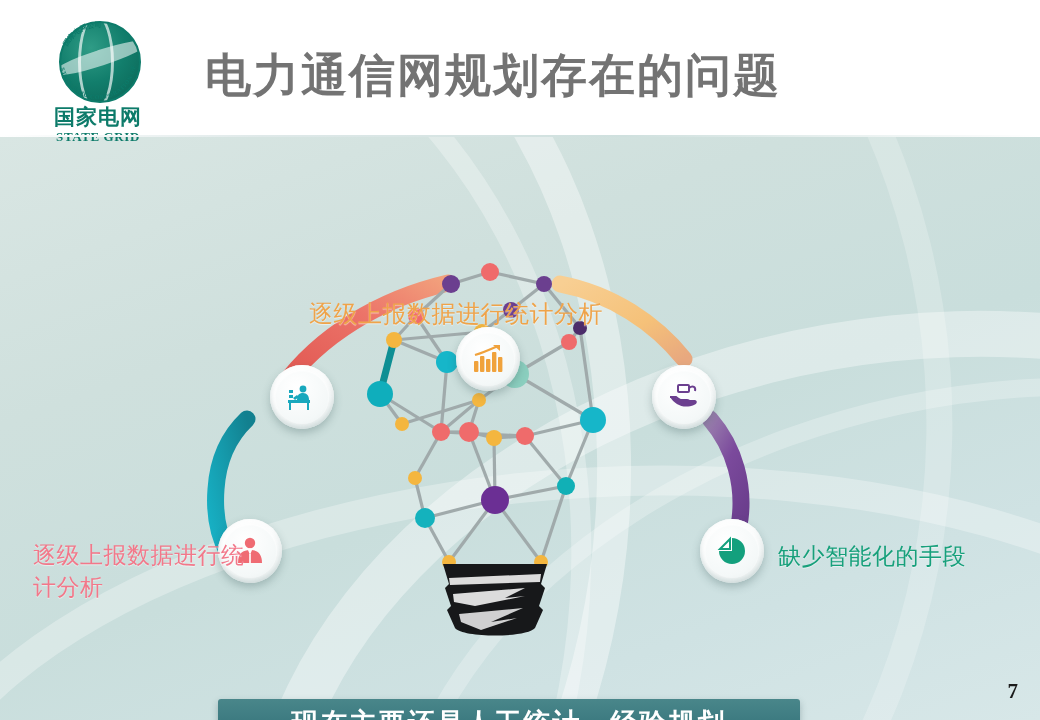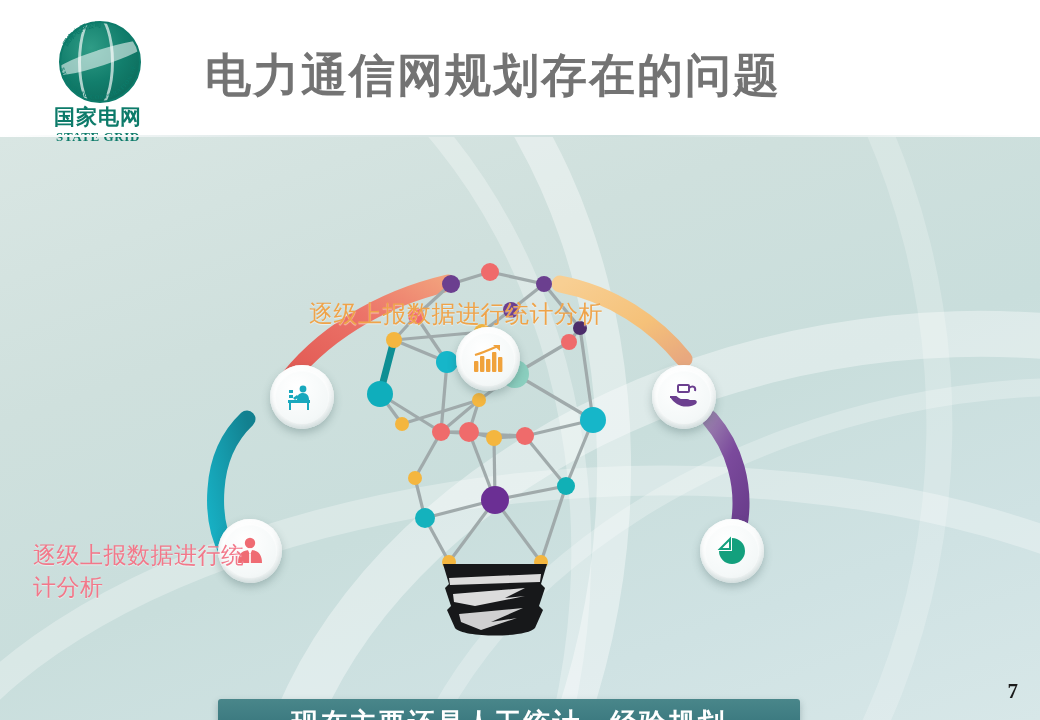--- a/index.html
+++ b/index.html
@@ -375,20 +375,21 @@
     <div class="node" style="left:700px;top:382px;">
       <span class="ring"></span>
       <svg width="30" height="30" viewBox="0 0 30 30">
         <path d="M15 15 L15 2 A13 13 0 1 1 2 15 Z" fill="#13a07d"></path>
         <path d="M13 13 L13 3 L3 13 Z" fill="none" stroke="#13a07d" stroke-width="2"></path>
       </svg>
     </div>
 
     <div class="caption" id="cap-top" style="color: rgb(239, 163, 73);">逐级上报数据进行统计分析</div>
     <div class="caption" id="cap-left-dn" style="color: rgb(242, 120, 138);">逐级上报数据进行统计分析</div>
+    <div class="caption" id="cap-right-dn" style="color: rgb(23, 160, 123);">缺少智能化的手段</div>
 
     <div id="banner">
       <span id="banner-text">现在主要还是人工统计、经验规划</span>
     </div>
 
   </div>
 
   <div id="header">
     <div id="logo-block">
       <div class="logo-mark">

